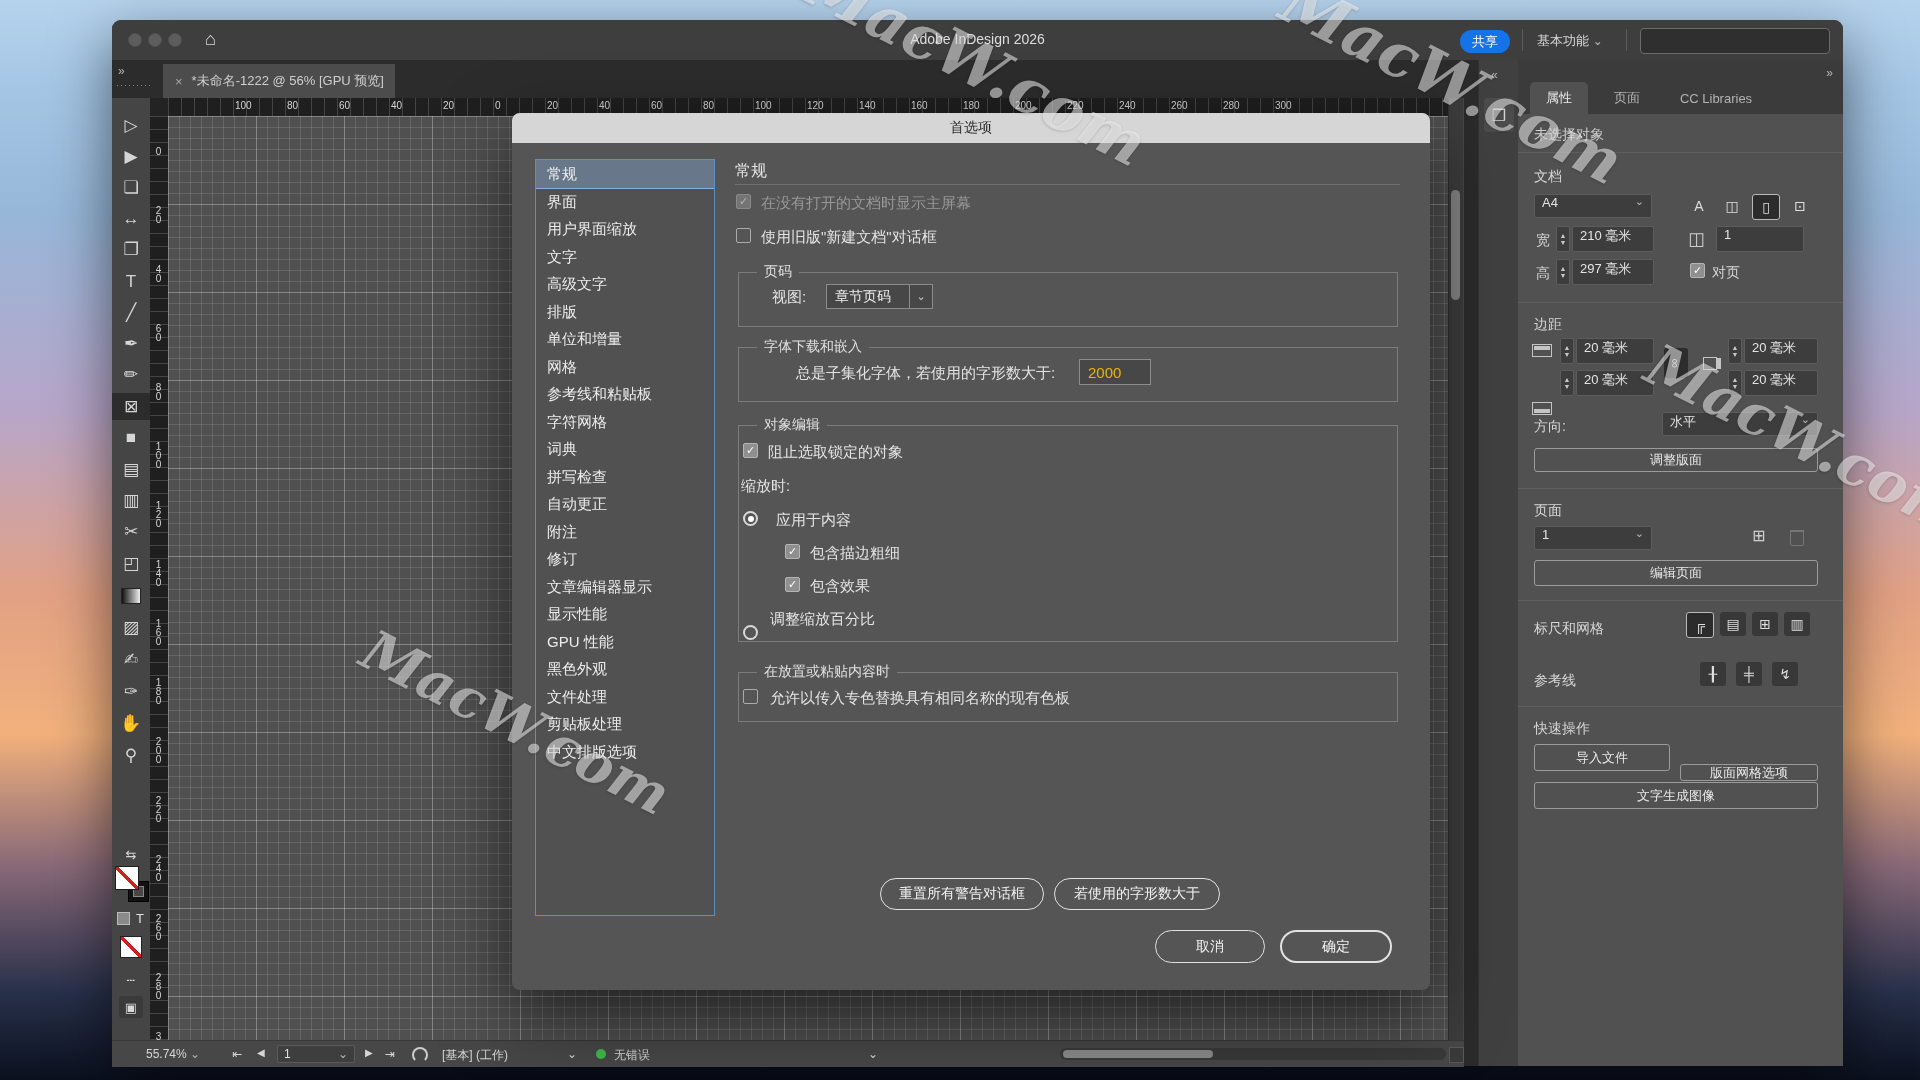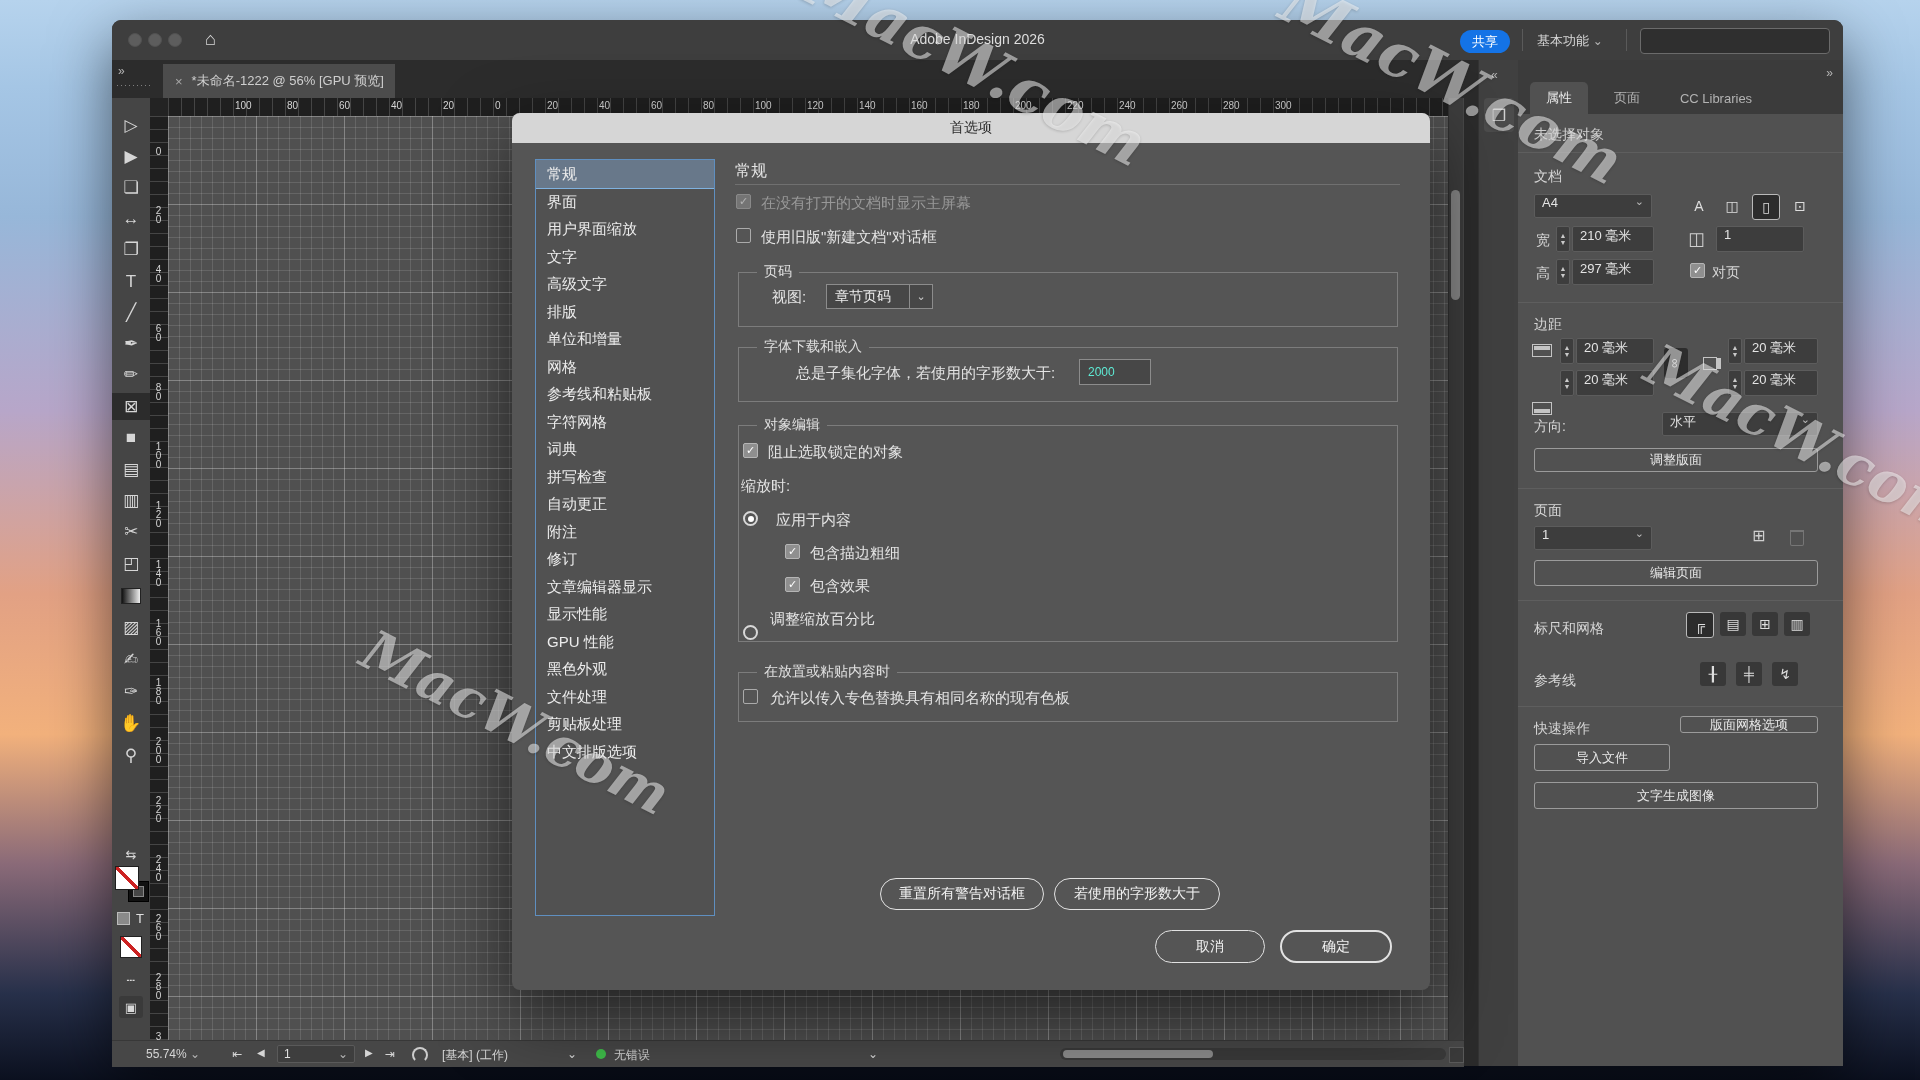--- a/index.html
+++ b/index.html
@@ -91,21 +91,21 @@
   .plist-row.sel{background:#68788a;outline:1px solid #7fb2e0}
   .dlabel{font-size:15px;color:#e4e4e4;white-space:nowrap}
   .dlabel.dim{color:#989898}
   .grp{border:1px solid #7c7c7c}
   .glab{position:absolute;top:-10px;left:18px;background:#555;padding:0 7px;font-size:14px;color:#e0e0e0;white-space:nowrap}
   .radio{width:15px;height:15px;border:2px solid #d8d8d8;border-radius:50%;box-sizing:border-box;position:relative}
   .radio.on::after{content:"";position:absolute;left:2.5px;top:2.5px;width:6px;height:6px;border-radius:50%;background:#fff}
   .ddl{background:#474747;border:1px solid #8c8c8c;color:#eee;font-size:14px;display:flex;align-items:center;box-sizing:border-box}
   .ddl .txt{padding:0 8px;flex:1}
   .ddl .chevbox{width:22px;align-self:stretch;border-left:1px solid #8c8c8c;display:flex;align-items:center;justify-content:center;color:#ccc;font-size:11px}
-  .tfield{background:#474747;border:1px solid #8c8c8c;color:#5eead4;font-size:12px;display:flex;align-items:center;padding:12px 8px;box-sizing:border-box}
+  .tfield{background:#474747;border:1px solid #8c8c8c;color:#eab308;font-size:15px;display:flex;align-items:center;padding:12px 8px;box-sizing:border-box}
   .pillbtn{border:1.5px solid #e2e2e2;border-radius:17px;color:#f2f2f2;font-size:14px;display:flex;align-items:center;justify-content:center;box-sizing:border-box}
   .pillbtn.primary{border-width:2.5px}
   .linktext{font-size:14px;color:#cfcfcf;text-decoration:underline}
   
   .wm{position:absolute;font-family:"DejaVu Serif","Liberation Serif",serif;font-style:italic;font-weight:bold;color:rgba(252,252,252,.52);transform:translate(-50%,-50%) rotate(27deg);white-space:nowrap;z-index:60;pointer-events:none;text-shadow:0 1px 3px rgba(0,0,0,.18)}
 </style>
 </head>
 <body>
 
 <div id="screen">
@@ -356,21 +356,21 @@
       <span class="seclabel abs" style="left:16px;top:612px">参考线</span>
       <div class="abs" style="left:182px;top:602px;width:140px;height:28px;display:flex;gap:10px">
           <div class="icobtn">╂</div>
           <div class="icobtn">╪</div>
           <div class="icobtn">↯</div>
         </div>
 
       <div class="divider abs" style="left:0;top:646px;width:325px"></div>
       <span class="seclabel abs" style="left:16px;top:660px">快速操作</span>
       <div class="pbtn abs" style="left:16px;top:684px;width:136px;height:27px">导入文件</div>
-      <div class="pbtn abs" style="left:162px;top:656px;width:138px;height:17px">版面网格选项</div>
+      <div class="pbtn abs" style="left:162px;top:704px;width:138px;height:17px">版面网格选项</div>
       <div class="pbtn abs" style="left:16px;top:722px;width:284px;height:27px">文字生成图像</div>
     </div>
   </div>
 
   <div id="dialog" class="abs">
     <div id="dlgtitle" class="abs">首选项</div>
     <div id="plist" class="abs">
         <div class="plist-row sel">常规</div>
         <div class="plist-row">界面</div>
         <div class="plist-row">用户界面缩放</div>

